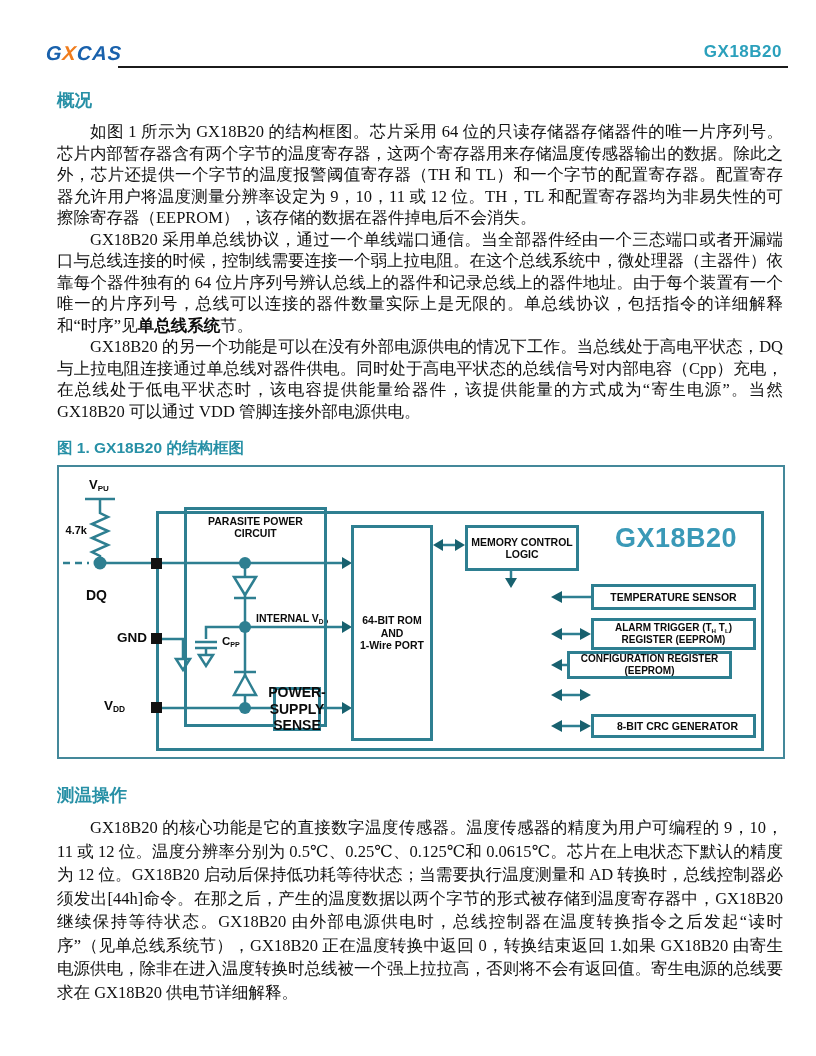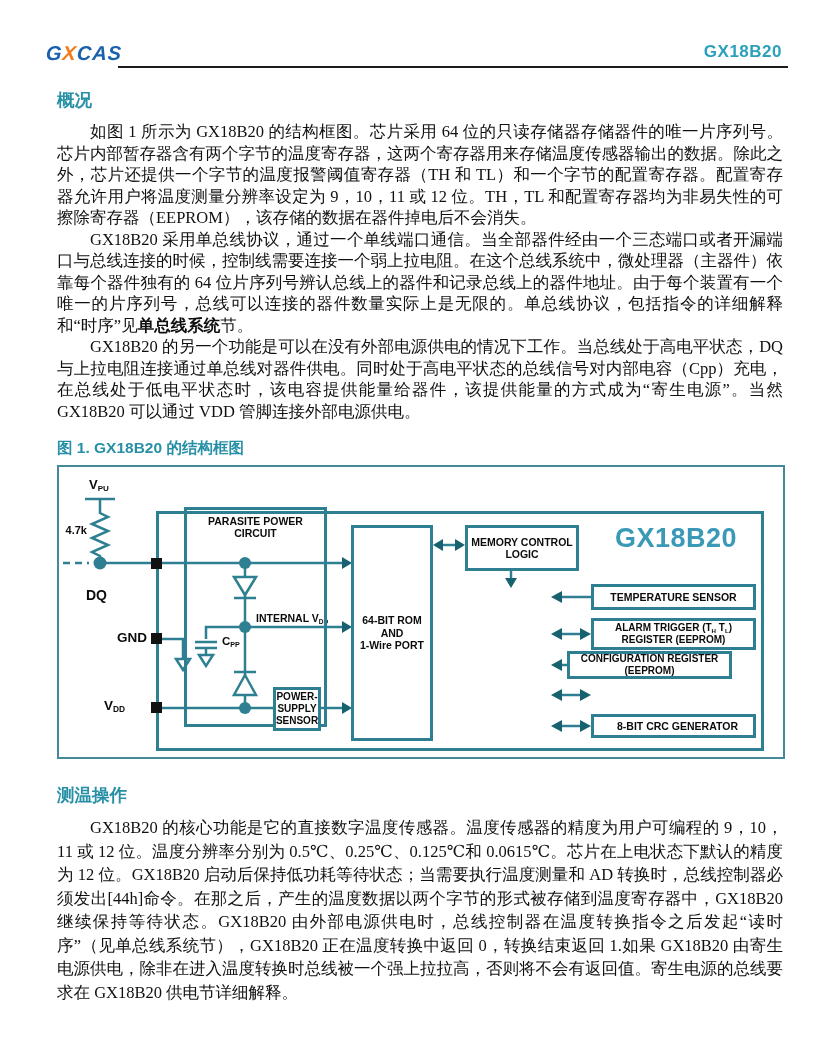--- a/index.html
+++ b/index.html
@@ -168,24 +168,24 @@
       <div class="dlabel" style="left:38px; top:163px; width:50px; text-align:right; font-size:13.5px;">GND</div>
       <div class="dlabel" style="left:45px; top:231px; font-size:13.5px;"><span>V</span><sub class="s">DD</sub></div>
       <div class="dlabel" style="left:197px; top:145px; font-size:10.5px;"><span>INTERNAL V</span><sub class="s">DD</sub></div>
       <div class="dlabel" style="left:163px; top:168px; font-size:11.5px;"><span>C</span><sub class="s">PP</sub></div>
 
       <div class="dbox transparent" style="left:125px; top:40px; width:143px; height:220px;align-items:center;">
         <span>PARASITE POWER</span>
         <span>CIRCUIT</span>
       </div>
 
-      <div class="dbox" style="left:214px; top:220px; width:48px; height:44px; font-size:10px;">
+      <div class="dbox" style="left:214px; top:220px; width:48px; height:44px; font-size:14px;">
         <span>POWER-</span>
         <span>SUPPLY</span>
-        <span>SENSOR</span>
+        <span>SENSE</span>
       </div>
 
       <div class="dbox" style="left:292px; top:58px; width:82px; height:216px;">
         <span>64-BIT ROM</span>
         <span>AND</span>
         <span>1-Wire PORT</span>
       </div>
 
       <div class="dbox" style="left:406px; top:58px; width:114px; height:46px;">
         <span>MEMORY CONTROL</span>

